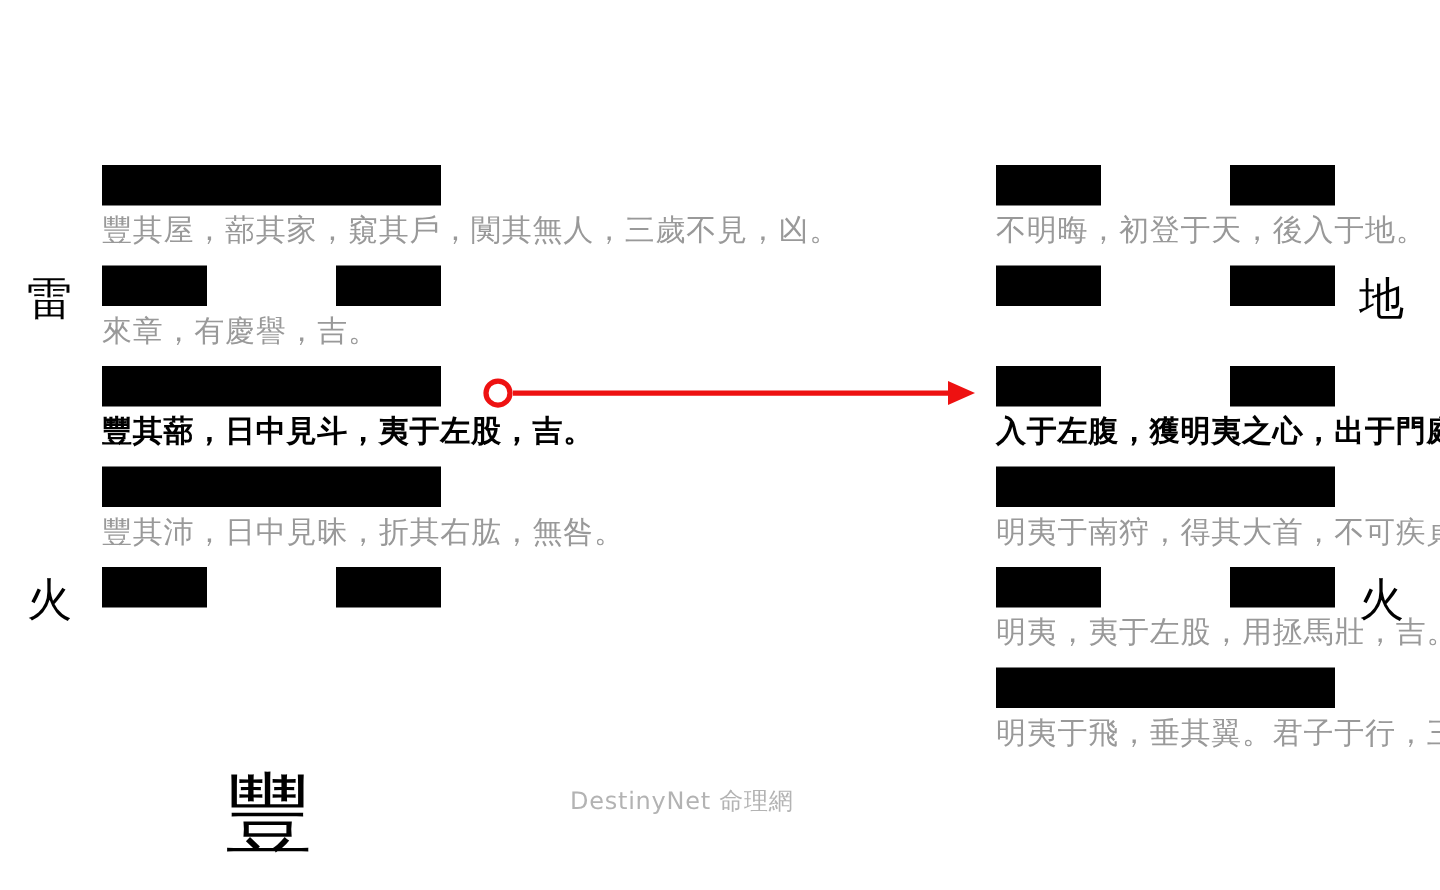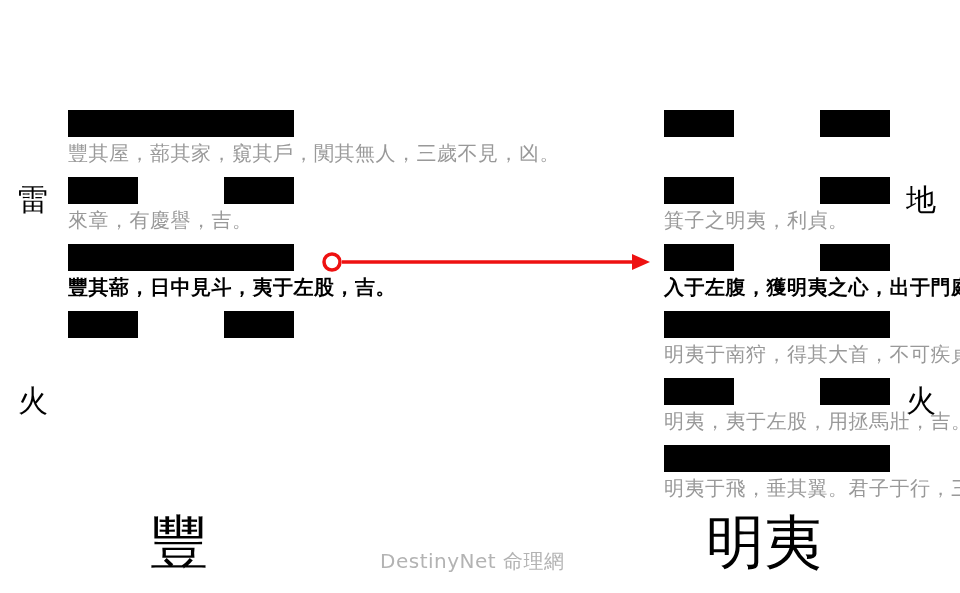--- a/index.html
+++ b/index.html
@@ -90,22 +90,22 @@
     left: 318px;
     top: 246px;
     width: 336px;
     height: 32px;
   }
 
   
   .watermark {
     position: absolute;
     left: 380px;
-    top: 548px;
-    font-size: 20px;
+    top: 524px;
+    font-size: 16px;
     color: #b3b3b3;
     letter-spacing: 0.5px;
     white-space: nowrap;
   }
 </style>
 </head>
 <body>
 
 <div class="stage">
 
@@ -126,46 +126,52 @@
       <div class="line-text dim">來章，有慶譽，吉。</div>
     </div>
 
     <div class="line-row">
       <div class="bars">
         <div class="bar bar-yang"></div>
       </div>
       <div class="line-text bold">豐其蔀，日中見斗，夷于左股，吉。</div>
     </div>
 
+    <div class="line-row">
+      <div class="bars">
+        <div class="bar bar-yang"></div>
+      </div>
+      <div class="line-text dim">豐其沛，日中見昧，折其右肱，無咎。</div>
+    </div>
 
     <div class="line-row">
       <div class="bars">
         <div class="bar bar-yin-l"></div>
         <div class="bar bar-yin-r"></div>
       </div>
     </div>
 
 
   </div>
 
   <div class="hexagram hex-right">
 
     <div class="line-row">
       <div class="bars">
         <div class="bar bar-yin-l"></div>
         <div class="bar bar-yin-r"></div>
       </div>
-    </div>
-
-    <div class="line-row">
-      <div class="bars">
-        <div class="bar bar-yin-l"></div>
-        <div class="bar bar-yin-r"></div>
-      </div>
-      <div class="line-text dim">箕子之明夷，利貞。</div>
+      <div class="line-text dim">不明晦，初登于天，後入于地。</div>
+    </div>
+
+    <div class="line-row">
+      <div class="bars">
+        <div class="bar bar-yin-l"></div>
+        <div class="bar bar-yin-r"></div>
+      </div>
     </div>
 
     <div class="line-row">
       <div class="bars">
         <div class="bar bar-yin-l"></div>
         <div class="bar bar-yin-r"></div>
       </div>
       <div class="line-text bold">入于左腹，獲明夷之心，出于門庭。</div>
     </div>
 
@@ -192,21 +198,20 @@
     </div>
 
   </div>
 
   <div class="tri-label tri-left-upper">雷</div>
   <div class="tri-label tri-left-lower">火</div>
   <div class="tri-label tri-right-upper">地</div>
   <div class="tri-label tri-right-lower">火</div>
 
   <div class="hex-name hex-name-left">豐</div>
-  <div class="hex-name hex-name-right">明夷</div>
 
   <div class="arrow-wrap">
     <svg width="336" height="32" viewBox="0 0 336 32">
       <circle cx="14" cy="16" r="8" fill="none" stroke="#ee1111" stroke-width="3.5"></circle>
       <line x1="24" y1="16" x2="318" y2="16" stroke="#ee1111" stroke-width="3.5"></line>
       <polygon points="332,16 314,8 314,24" fill="#ee1111"></polygon>
     </svg>
   </div>
 
   <div class="watermark">DestinyNet 命理網</div>

